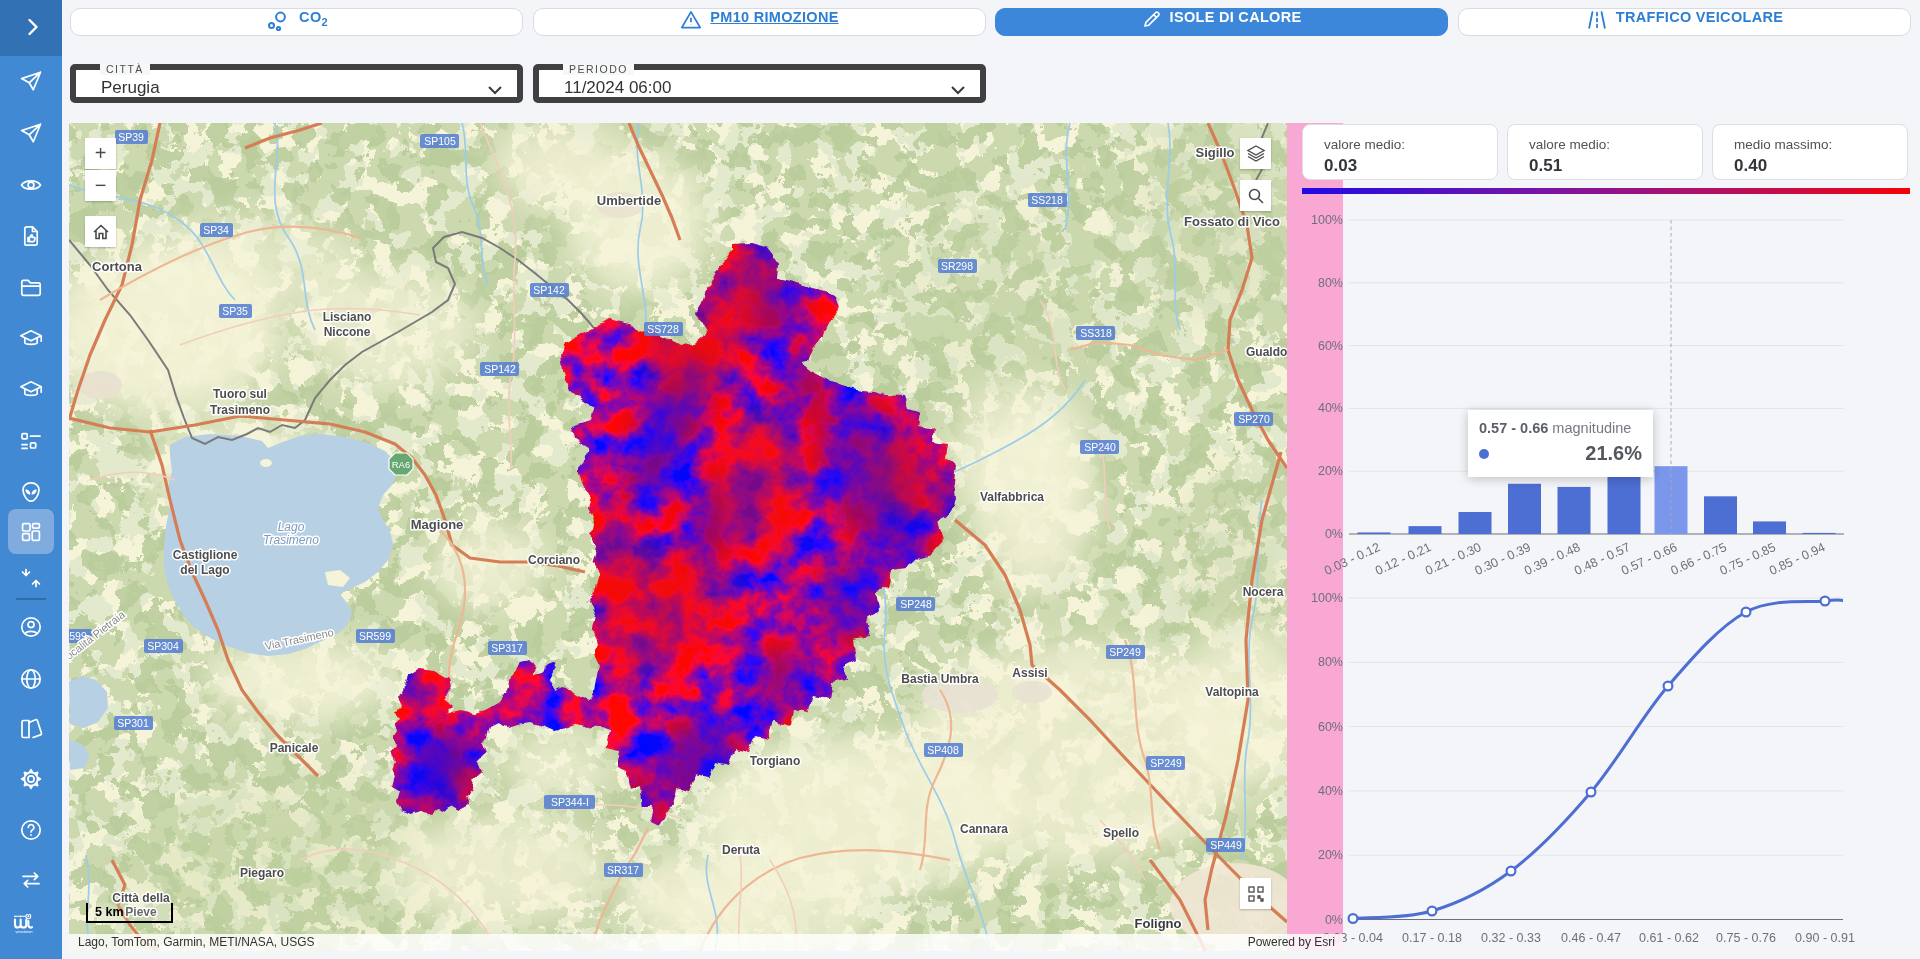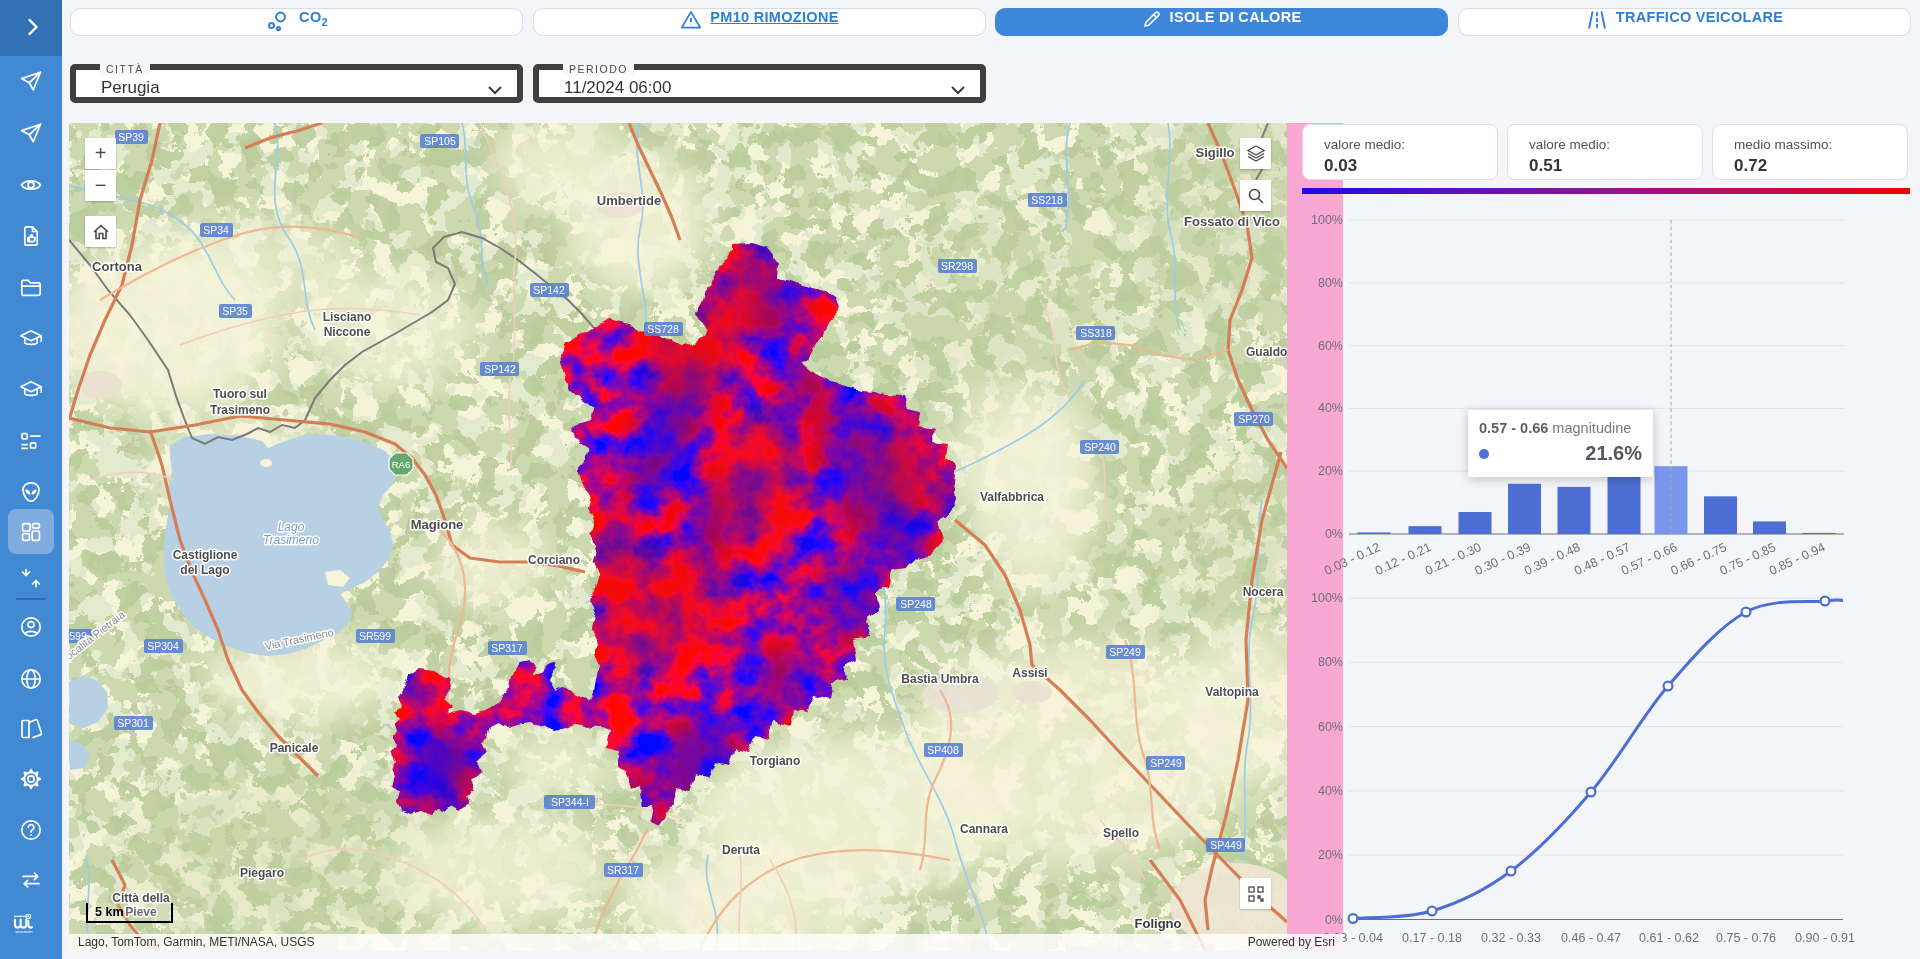--- a/index.html
+++ b/index.html
@@ -532,21 +532,21 @@
 <div class="card" style="left:1302px;">
     <span class="t1">valore medio:</span>
     <span class="t2">0.03</span>
   </div>
 <div class="card" style="left:1507px;">
     <span class="t1">valore medio:</span>
     <span class="t2">0.51</span>
   </div>
 <div class="card" style="left:1712px;">
     <span class="t1">medio massimo:</span>
-    <span class="t2">0.72</span>
+    <span class="t2">0.40</span>
   </div>
 <div id="gradbar"></div>
 <svg style="position:absolute; left:1302px; top:205px;" width="608" height="375" font-family="Liberation Sans">
     <line x1="47" y1="329.0" x2="542" y2="329.0" stroke="#6E7079" stroke-width="1.2"></line>
     <line x1="47" y1="266.2" x2="542" y2="266.2" stroke="#E0E4EA" stroke-width="1"></line>
     <line x1="47" y1="203.4" x2="542" y2="203.4" stroke="#E0E4EA" stroke-width="1"></line>
     <line x1="47" y1="140.6" x2="542" y2="140.6" stroke="#E0E4EA" stroke-width="1"></line>
     <line x1="47" y1="77.8" x2="542" y2="77.8" stroke="#E0E4EA" stroke-width="1"></line>
     <line x1="47" y1="15.0" x2="542" y2="15.0" stroke="#E0E4EA" stroke-width="1"></line>
     <text x="41" y="333.0" text-anchor="end" font-size="12.5" fill="#6E7079">0%</text>

